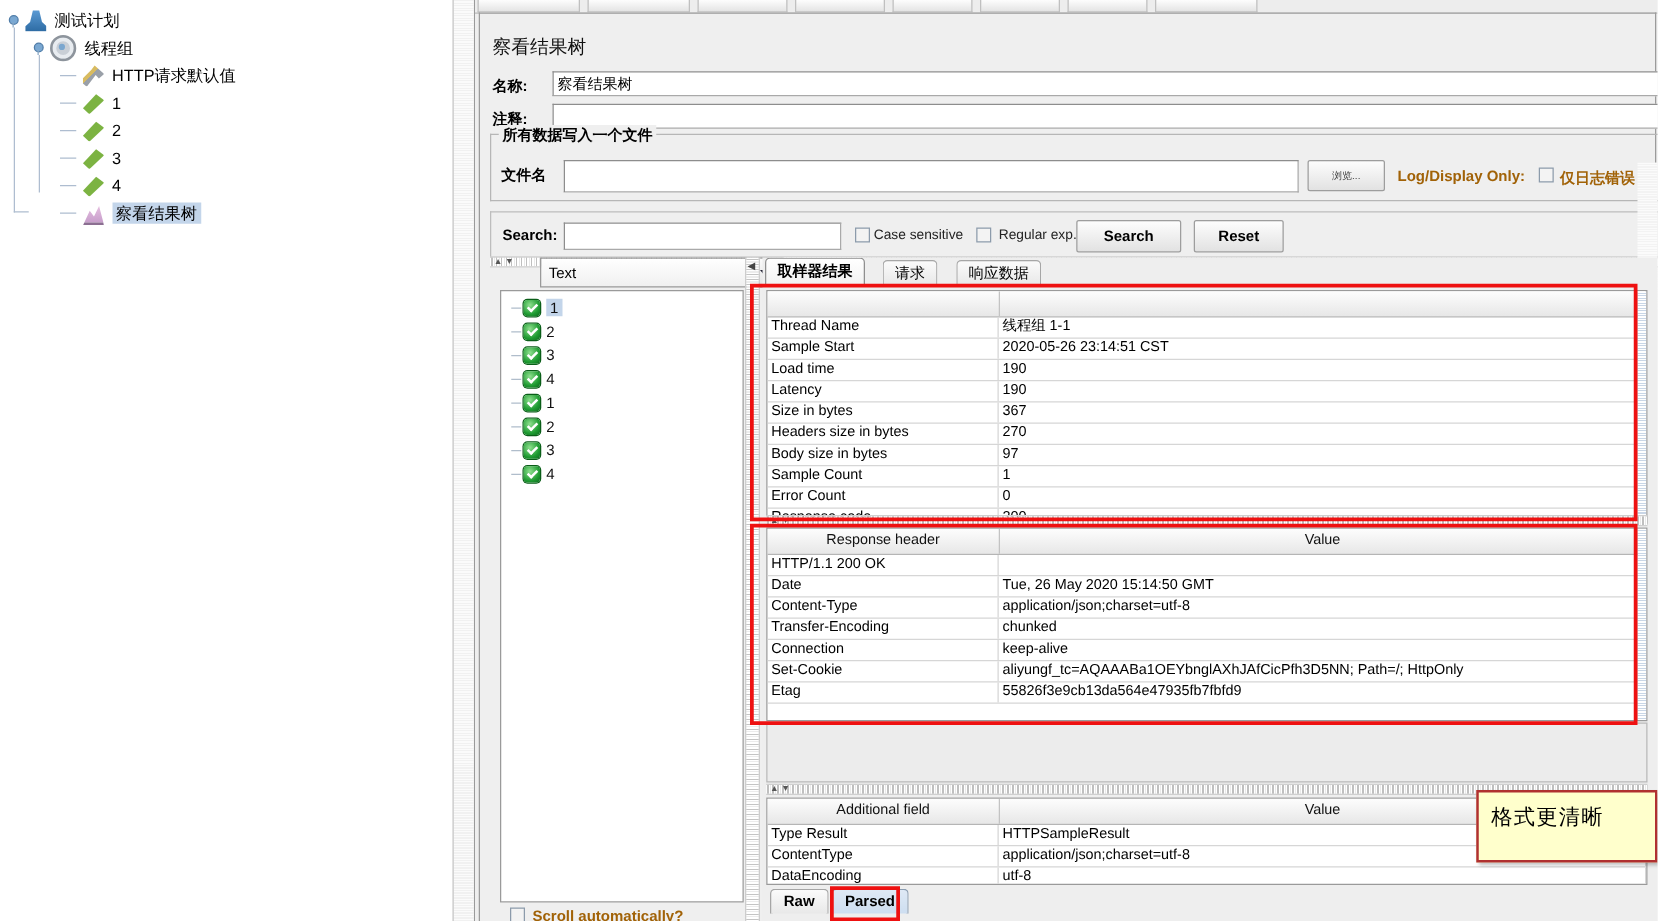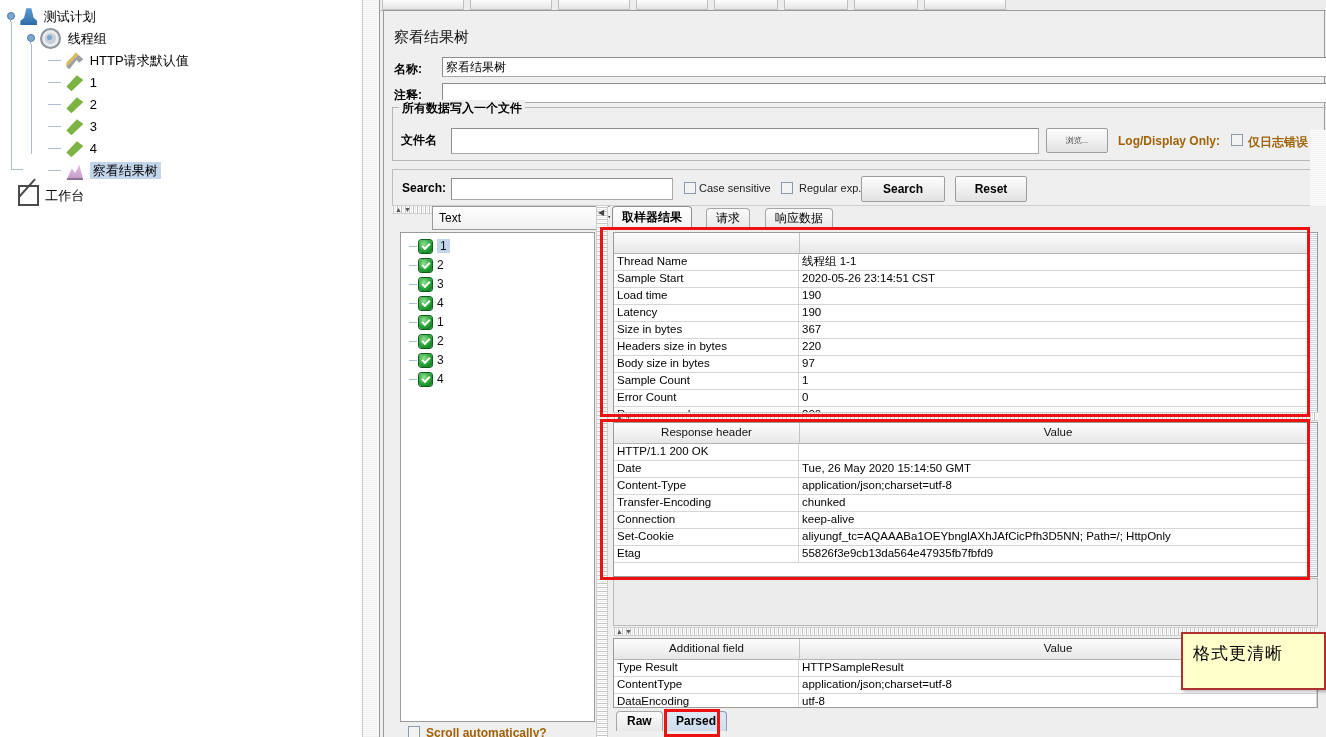--- a/index.html
+++ b/index.html
@@ -223,24 +223,20 @@
         <span class="ico ic-pencil"></span>
         <span class="lbl">4</span>
       </div>
 
       <div class="tnode" style="padding-left:48px;">
         <span style="display:inline-block;width:13px;height:1px;background:#aebdd0;vertical-align:middle;margin-right:2px;"></span>
         <span class="ico ic-tree"></span>
         <span class="lbl sel">察看结果树</span>
       </div>
 
-      <div class="tnode" style="padding-left:18px;margin-top:3px;">
-        <span class="ico ic-wb"></span>
-        <span class="lbl">工作台</span>
-      </div>
 
     </div>
 
     <div id="tree-scroll"></div>
   </div>
 
   <div id="main">
 
     <div id="topstrip">
       <div class="gb" style="left:2px;width:80px;"></div>
@@ -375,21 +371,21 @@
       <div class="jrow">
         <div class="c1">Latency</div>
         <div class="c2">190</div>
       </div>
       <div class="jrow">
         <div class="c1">Size in bytes</div>
         <div class="c2">367</div>
       </div>
       <div class="jrow">
         <div class="c1">Headers size in bytes</div>
-        <div class="c2">220</div>
+        <div class="c2">270</div>
       </div>
       <div class="jrow">
         <div class="c1">Body size in bytes</div>
         <div class="c2">97</div>
       </div>
       <div class="jrow">
         <div class="c1">Sample Count</div>
         <div class="c2">1</div>
       </div>
       <div class="jrow">

